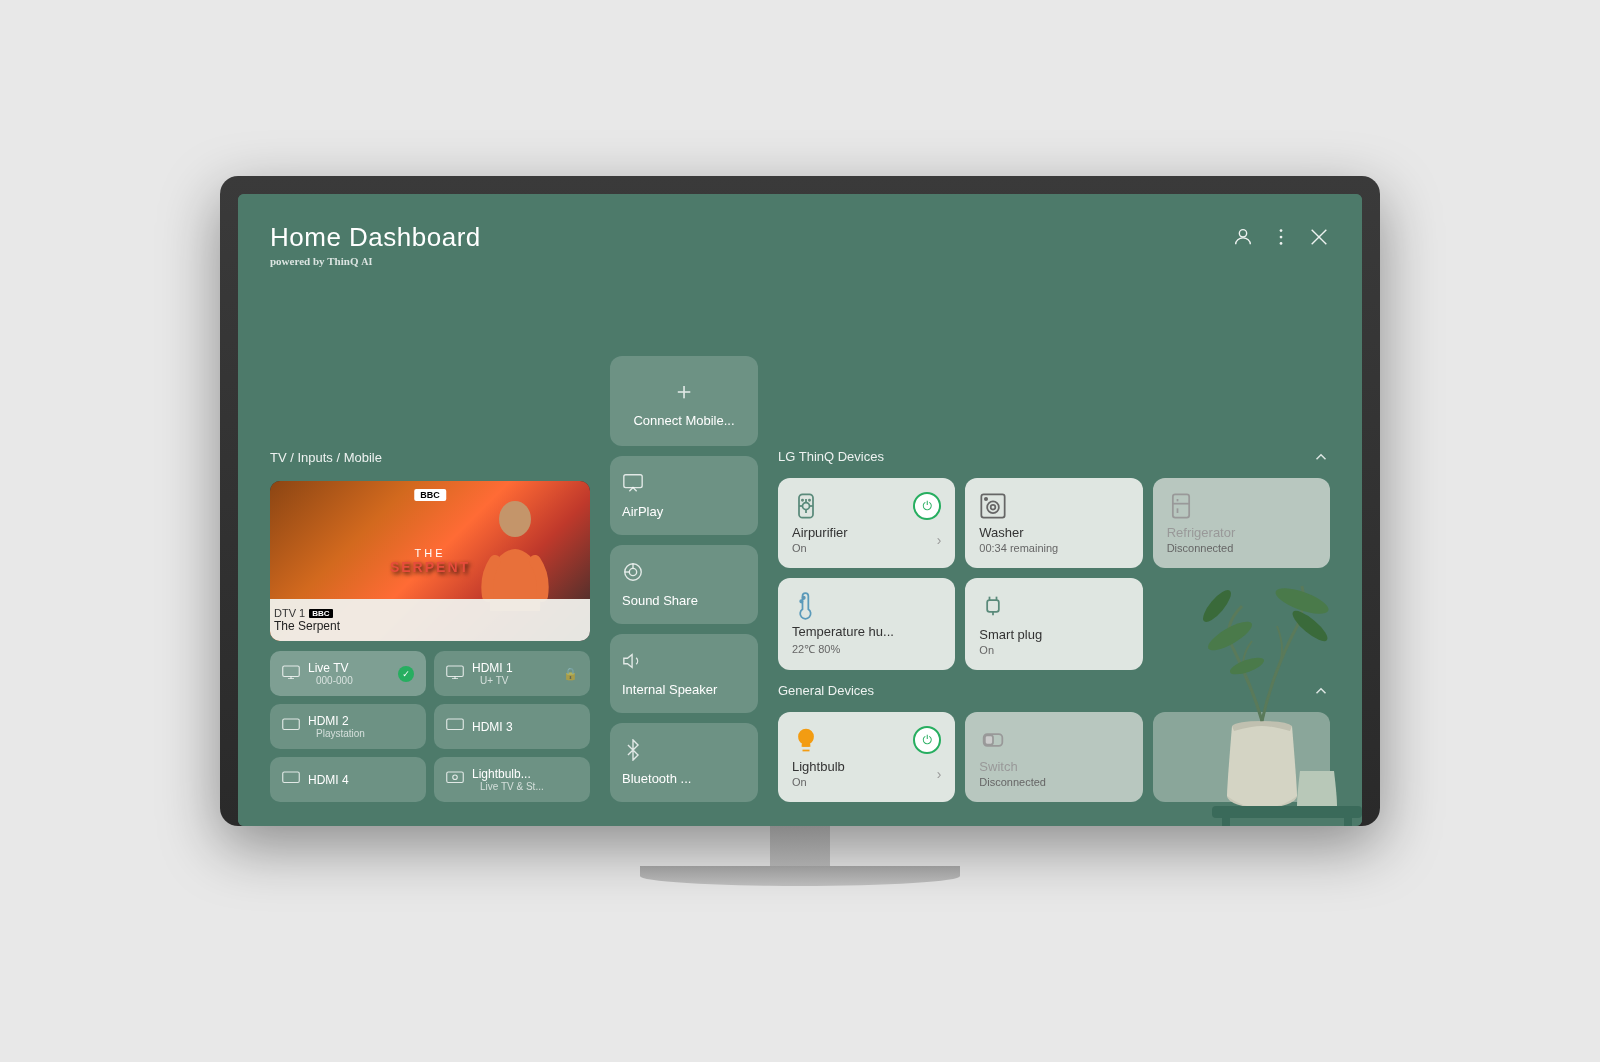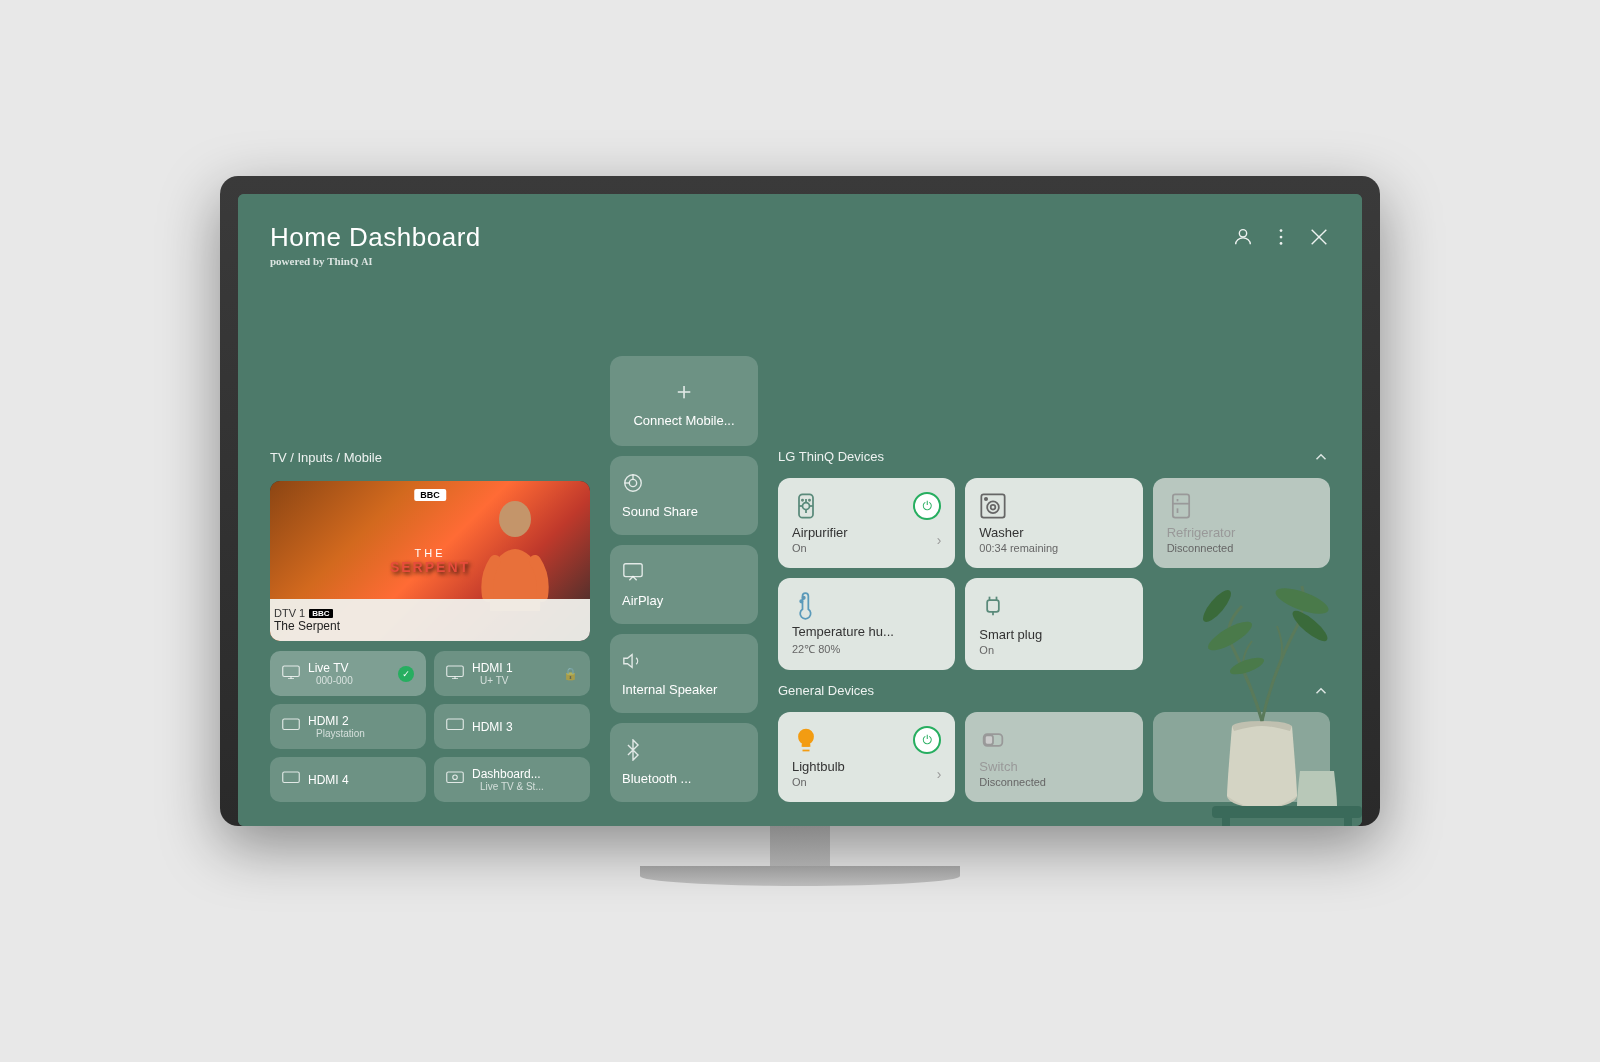--- a/index.html
+++ b/index.html
@@ -550,59 +550,59 @@
               </div>
 
               <div class="input-card">
                 <span class="input-card-icon">
                   <svg width="18" height="14" viewBox="0 0 24 18" fill="none" stroke="rgba(255,255,255,0.8)" stroke-width="1.5">
                     <rect x="1" y="1" width="22" height="14" rx="2"></rect>
                     <circle cx="12" cy="8" r="3"></circle>
                   </svg>
                 </span>
                 <div class="input-card-text">
-                  <div class="name">Dashboard...</div>
+                  <div class="name">Lightbulb...</div>
                   <div class="sub">Live TV &amp; St...</div>
                 </div>
               </div>
             </div>
           </div>
 
           <div class="middle-panel">
 
             <div class="action-card connect">
               <span style="font-size:24px;color:rgba(255,255,255,0.8);">＋</span>
               <span class="action-label">Connect Mobile...</span>
+            </div>
+
+            <div class="action-card">
+              <span>
+                <svg width="22" height="22" viewBox="0 0 24 24" fill="none" stroke="rgba(255,255,255,0.8)" stroke-width="1.5">
+                  <rect x="2" y="3" width="20" height="14" rx="2"></rect>
+                  <polyline points="8,21 12,17 16,21"></polyline>
+                </svg>
+              </span>
+              <span class="action-label">AirPlay</span>
             </div>
 
             <div class="action-card">
               <span>
                 <svg width="22" height="22" viewBox="0 0 24 24" fill="none" stroke="rgba(255,255,255,0.8)" stroke-width="1.5">
                   <circle cx="12" cy="12" r="9"></circle>
                   <circle cx="12" cy="12" r="4"></circle>
                   <line x1="12" y1="3" x2="12" y2="8"></line>
                   <line x1="3" y1="12" x2="8" y2="12"></line>
                 </svg>
               </span>
               <span class="action-label">Sound Share</span>
             </div>
 
             <div class="action-card">
               <span>
                 <svg width="22" height="22" viewBox="0 0 24 24" fill="none" stroke="rgba(255,255,255,0.8)" stroke-width="1.5">
-                  <rect x="2" y="3" width="20" height="14" rx="2"></rect>
-                  <polyline points="8,21 12,17 16,21"></polyline>
-                </svg>
-              </span>
-              <span class="action-label">AirPlay</span>
-            </div>
-
-            <div class="action-card">
-              <span>
-                <svg width="22" height="22" viewBox="0 0 24 24" fill="none" stroke="rgba(255,255,255,0.8)" stroke-width="1.5">
                   <polygon points="11,5 6,9 2,9 2,15 6,15 11,19 11,5"></polygon>
                   <path d="M15.54,8.46a5,5,0,0,1,0,7.07"></path>
                 </svg>
               </span>
               <span class="action-label">Internal Speaker</span>
             </div>
 
             <div class="action-card">
               <span>
                 <svg width="22" height="22" viewBox="0 0 24 24" fill="none" stroke="rgba(255,255,255,0.8)" stroke-width="1.5">

